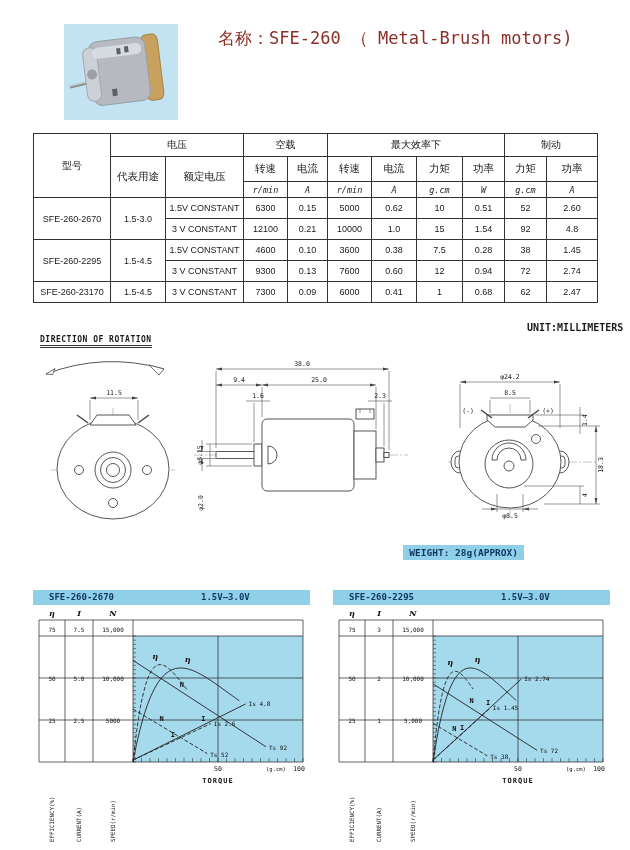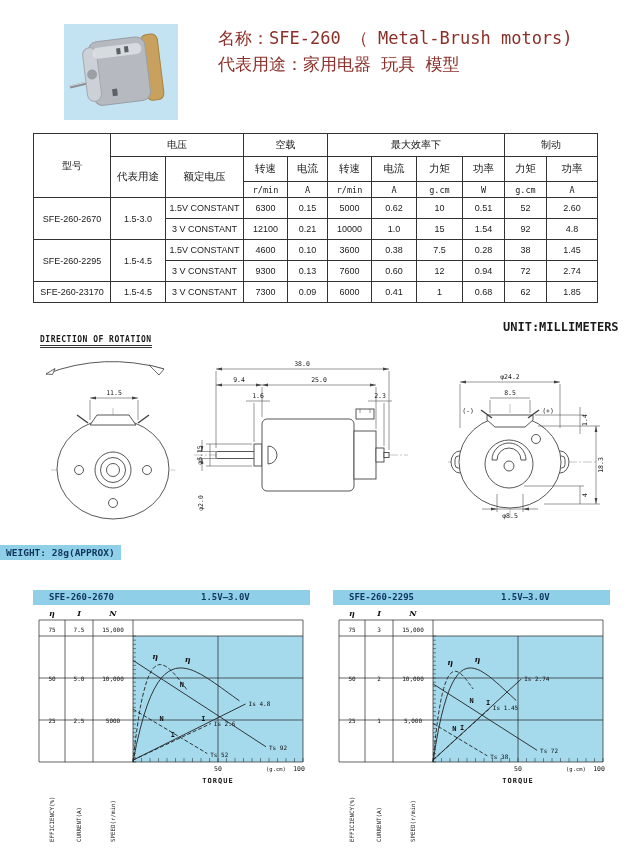--- a/index.html
+++ b/index.html
@@ -10,27 +10,27 @@
   
   .intro-line{font-family:"DejaVu Sans Mono",monospace;font-size:17px;line-height:26px;
               color:#8b2f28;white-space:pre;}
 
   
   #spec{border-collapse:collapse;table-layout:fixed;width:564px;}
   #spec th,#spec td{border:1px solid #333;text-align:center;padding:0;font-weight:normal;
                     color:#1a1a1a;overflow:hidden;}
   #spec thead tr.r1 th{height:22px;font-size:10px;}
   #spec thead tr.r2 th{height:24px;font-size:10.5px;}
-  #spec thead tr.r3 th{height:15px;font-size:8.5px;font-family:"DejaVu Sans Mono",monospace;}
+  #spec thead tr.r3 th{height:15px;font-size:8.5px;font-family:"DejaVu Sans Mono",monospace;font-style:italic;}
   #spec tbody td{height:20px;font-size:9px;text-align:center;}
 
   
   .sec-title{font-size:8px;font-weight:bold;letter-spacing:.5px;border-bottom:3px double #333;
              padding-bottom:1px;font-family:"DejaVu Sans Mono",monospace;margin-top:28px;}
-  .unit-note{font-size:12px;font-weight:bold;font-family:"DejaVu Sans Mono",monospace;}
+  .unit-note{font-size:10px;font-weight:bold;font-family:"DejaVu Sans Mono",monospace;margin-left:24px;}
   .o{fill:#fff;stroke:#444;stroke-width:.9;}
   .dl{stroke:#444;stroke-width:.55;fill:none;}
   .cl{stroke:#888;stroke-width:.5;stroke-dasharray:9 2 2 2;fill:none;}
   .dim{font:6.5px "DejaVu Sans Mono",monospace;fill:#1a1a1a;text-anchor:middle;}
   .arrw{fill:#444;}
 
   
   .weight-badge{background:#8fd0e8;color:#10355f;font-weight:bold;font-size:9.5px;
                 font-family:"DejaVu Sans Mono",monospace;padding:2px 6px;}
 
@@ -56,21 +56,20 @@
       <rect x="31" y="21" width="49" height="11" rx="5" fill="#dce0e5" opacity="0.85"></rect>
       <rect x="55" y="24" width="4" height="6" fill="#5c6166"></rect>
       <rect x="63" y="23" width="4" height="6" fill="#5c6166"></rect>
       <rect x="46" y="64" width="5" height="7" fill="#5c6166"></rect>
       <circle cx="28" cy="47" r="5" fill="#9aa0a6"></circle>
     </g>
   </svg>
 </div>
 <div class="abs" style="left:218px;top:25px;">
   <div class="intro-line">名称：SFE-260 （ Metal-Brush motors)</div>
-  <div class="intro-line">代表用途：家用电器 玩具 模型</div>
 </div>
 
 <div class="abs" style="left:33px;top:133px;">
 <table id="spec">
   <colgroup>
     <col style="width:77px">
         <col style="width:55px">
         <col style="width:78px">
     <col style="width:44px">
         <col style="width:40px">
@@ -165,21 +164,21 @@
           <td rowspan="1">SFE-260-23170</td>
           <td rowspan="1">1.5-4.5</td>
           <td>3 V CONSTANT</td>
           <td>7300</td>
           <td>0.09</td>
           <td>6000</td>
           <td>0.41</td>
           <td>1</td>
           <td>0.68</td>
           <td>62</td>
-          <td>1.85</td>
+          <td>2.47</td>
         </tr>
       </tbody>
 </table>
 </div>
 
 <div class="abs" style="left:40px;top:328px;">
   <span class="sec-title">DIRECTION OF ROTATION</span>
 </div>
 <div class="abs" style="left:503px;top:317px;">
   <span class="unit-note">UNIT:MILLIMETERS</span>
@@ -305,21 +304,21 @@
   <text class="dim" transform="translate(155,127) rotate(-90)">4</text>
 
   <line class="dl" x1="65" y1="126" x2="65" y2="144"></line>
   <line class="dl" x1="91" y1="126" x2="91" y2="144"></line>
   <line class="dl" x1="50" y1="141" x2="106" y2="141"></line>
   <polygon class="arrw" points="65,141 59,139.6 59,142.4"></polygon>
   <polygon class="arrw" points="91,141 97,139.6 97,142.4"></polygon>
   <text class="dim" x="78" y="150">φ8.5</text>
 </svg>
 
-<div class="abs" style="left:0;top:542px;width:564px;text-align:left;">
+<div class="abs" style="left:0;top:542px;width:524px;text-align:right;">
   <span class="weight-badge">WEIGHT: 28g(APPROX)</span>
 </div>
 
 <div class="chart" style="left:33px;top:590px;">
   <div class="chead">
     <span class="m">SFE-260-2670</span>
     <span class="v">1.5V—3.0V</span>
   </div>
   <svg id="chart0" width="277" height="238" viewBox="0 0 277 238" style="margin-top:1px">
       <rect x="100" y="30" width="170" height="126" fill="#a5d9ec"></rect>

